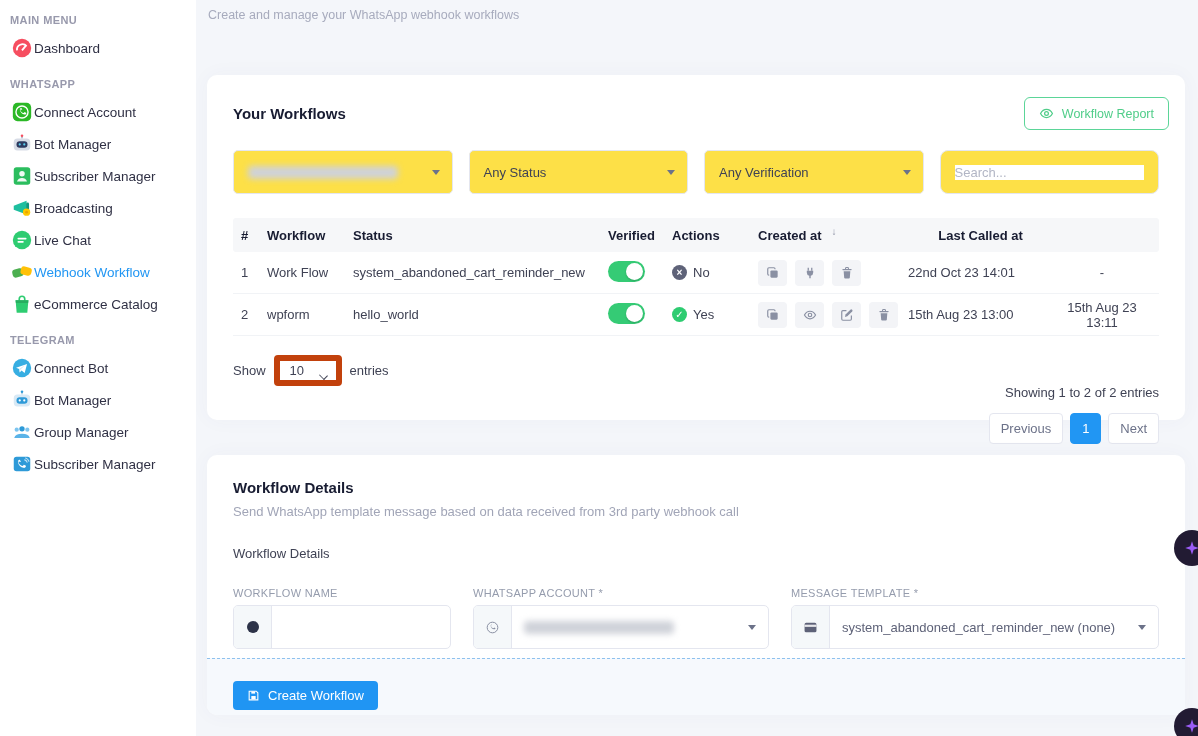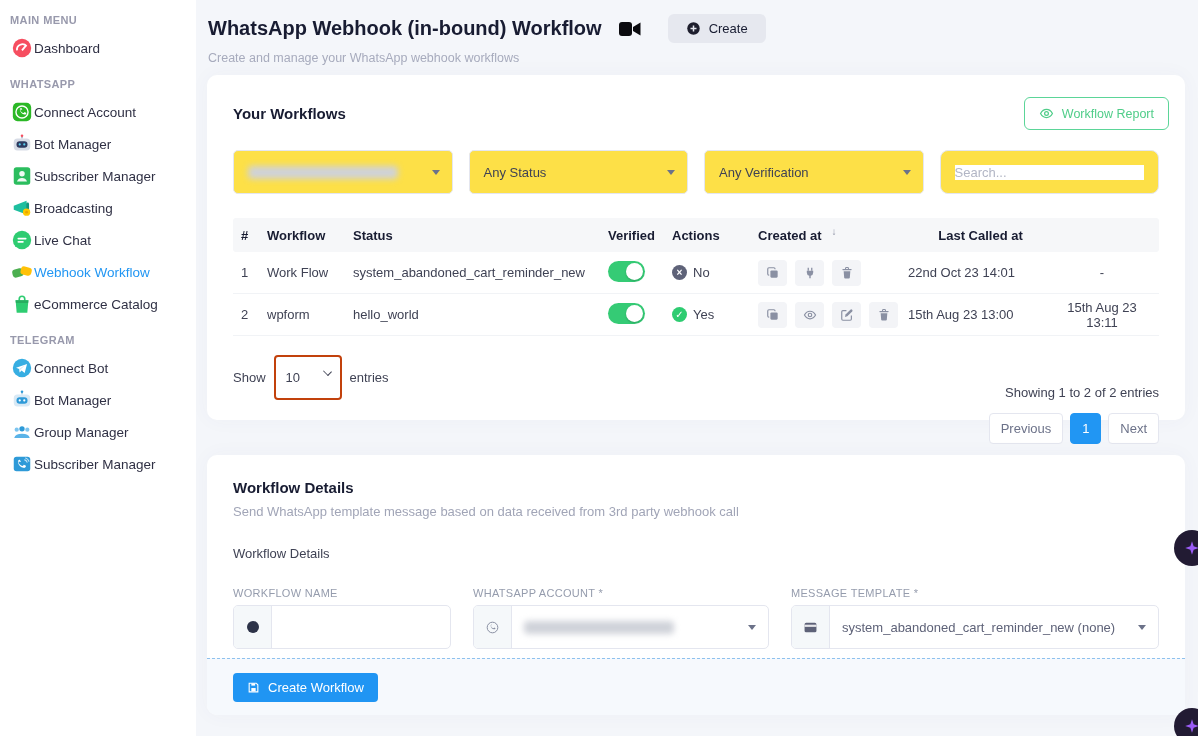--- a/index.html
+++ b/index.html
@@ -62,21 +62,21 @@
   .v-no  { background:#5e6278; }
   .v-yes { background:#2ecc71; }
   
   .actions { display:flex; gap:8px; }
   .act-btn { width:29px; height:26px; background:#f3f4f7; border:none; border-radius:4px; display:flex;
      align-items:center; justify-content:center; cursor:pointer; color:#8a90a3; }
   .act-btn svg { display:block; }
   
   .t-footer { display:flex; justify-content:space-between; margin:13px 26px 0; align-items:flex-start; }
   .show-group { display:flex; align-items:center; gap:8px; font-size:13px; color:#3f4254; margin-top:6px; }
-  .page-size { width:68px; height:45px; border:2px solid #c2410c; border-radius:4px; display:flex; align-items:center;
+  .page-size { width:68px; height:31px; border:6px solid #c2410c; border-radius:4px; display:flex; align-items:center;
      padding:8px 10px; position:relative; cursor:pointer; background:#fff; }
   .chev { position:absolute; right:9px; top:11px; width:7px; height:7px; border-right:1.6px solid #3f4254;
      border-bottom:1.6px solid #3f4254; transform:rotate(45deg) scale(1,.8); }
   .pag-wrap { display:flex; flex-direction:column; align-items:flex-end; gap:13px;margin-top:36px; }
   .summary { font-size:13px; color:#3f4254; }
   .pagination { display:flex; gap:7px;padding-left:48px; }
   .page-btn { height:31px; min-width:31px; padding:0 11px; background:#fff; border:1px solid #e4e6ef; border-radius:4px;
      color:#6c7289; font-size:13px; cursor:pointer; font-family:inherit; }
   .page-btn.current { background:#2196f3; border-color:#2196f3; color:#fff; padding:0; }
   
@@ -90,21 +90,21 @@
   .igroup { display:flex; height:44px; border:1px solid #e4e6ef; border-radius:5px; overflow:hidden;
      align-items:stretch; position:relative; background:#fff; }
   .iprepend { width:38px; background:#f5f8fa; border-right:1px solid #e4e6ef; display:flex; align-items:center;
      justify-content:center; flex:0 0 38px; }
   .ibody { flex:1; display:flex; align-items:center; padding:0 12px; font-size:13px; color:#5e6278; }
   .ibody input { border:none; outline:none; width:100%; font-family:inherit; font-size:13px; }
   .dot-ic { width:12px; height:12px; border-radius:50%; background:#2d3348; }
   .d-footer { position:absolute; left:0; right:0; bottom:0; height:57px; border-top:1px dashed #8ec1ee;
      background:#f6f9fd; border-radius:0 0 10px 10px; padding:14px 0 0 26px; }
   .btn-submit { display:flex; align-items:center; gap:8px; background:#2095f3; color:#fff; border:none;
-     border-radius:4px; padding:7px 14px; font-size:13px; cursor:pointer; font-family:inherit; }
+     border-radius:4px; padding:7px 14px; font-size:13px; cursor:pointer; font-family:inherit;margin-top:8px; }
   
   .fab { position:absolute; width:36px; height:36px; border-radius:50%; background:#221b33; display:flex;
      align-items:center; justify-content:center; left:1174px; cursor:pointer; border:none; z-index:5; }
   .fab1 { top:530px; } .fab2 { top:708px; }
 </style>
 </head>
 <body>
 
 <aside class="sidebar">
   <div class="side-sec-title">MAIN MENU</div>
@@ -249,38 +249,20 @@
           <path d="M8 9.3c.4 2.6 2.3 4.5 4.9 4.9l1.1-1.3 2.3 1.1c.2 1.5-1.1 2.4-2.6 2.2-3.1-.5-5.6-3-6.1-6.1-.2-1.5.7-2.8 2.2-2.6l1.1 2.3z" fill="#fff"></path>
           <path d="M15 7.5a4 4 0 0 1 2.5 2.5M16 5.5a6 6 0 0 1 3.5 3.5" stroke="#bfe2f6" stroke-width="1.3" fill="none" stroke-linecap="round"></path>
         </svg>
     </span>
     <span class="nav-label">Subscriber Manager</span>
   </div>
 </aside>
 
 <main class="content">
 
-  <div class="page-head">
-    <h1 class="page-title">WhatsApp Webhook (in-bound) Workflow</h1>
-    <span class="video-icon">
-      <svg width="24" height="20" viewBox="0 0 24 20">
-          <rect x="1" y="3" width="13" height="14" rx="3" fill="#0b0b0f"></rect>
-          <path d="M15 8l7.5-4.5v13L15 12z" fill="#0b0b0f"></path>
-        </svg>
-    </span>
-    <button class="btn-create-top">
-      <span style="display:flex;">
-        <svg width="15" height="15" viewBox="0 0 24 24">
-            <circle cx="12" cy="12" r="10" fill="#1e1e2d"></circle>
-            <path d="M12 7.2v9.6M7.2 12h9.6" stroke="#e6e8ef" stroke-width="2.4"></path>
-          </svg>
-      </span>
-      <span>Create</span>
-    </button>
-  </div>
   <div class="page-subtitle">Create and manage your WhatsApp webhook workflows</div>
 
   <section class="card card-workflows">
     <div class="card-head">
       <div class="card-title">Your Workflows</div>
       <button class="btn-report">
         <span style="display:flex;">
           <svg width="15" height="15" viewBox="0 0 24 24" fill="none" stroke="#50cd89" stroke-width="2">
               <path d="M2.5 12S6 5.5 12 5.5 21.5 12 21.5 12 18 18.5 12 18.5 2.5 12 2.5 12z"></path>
               <circle cx="12" cy="12" r="3"></circle>

